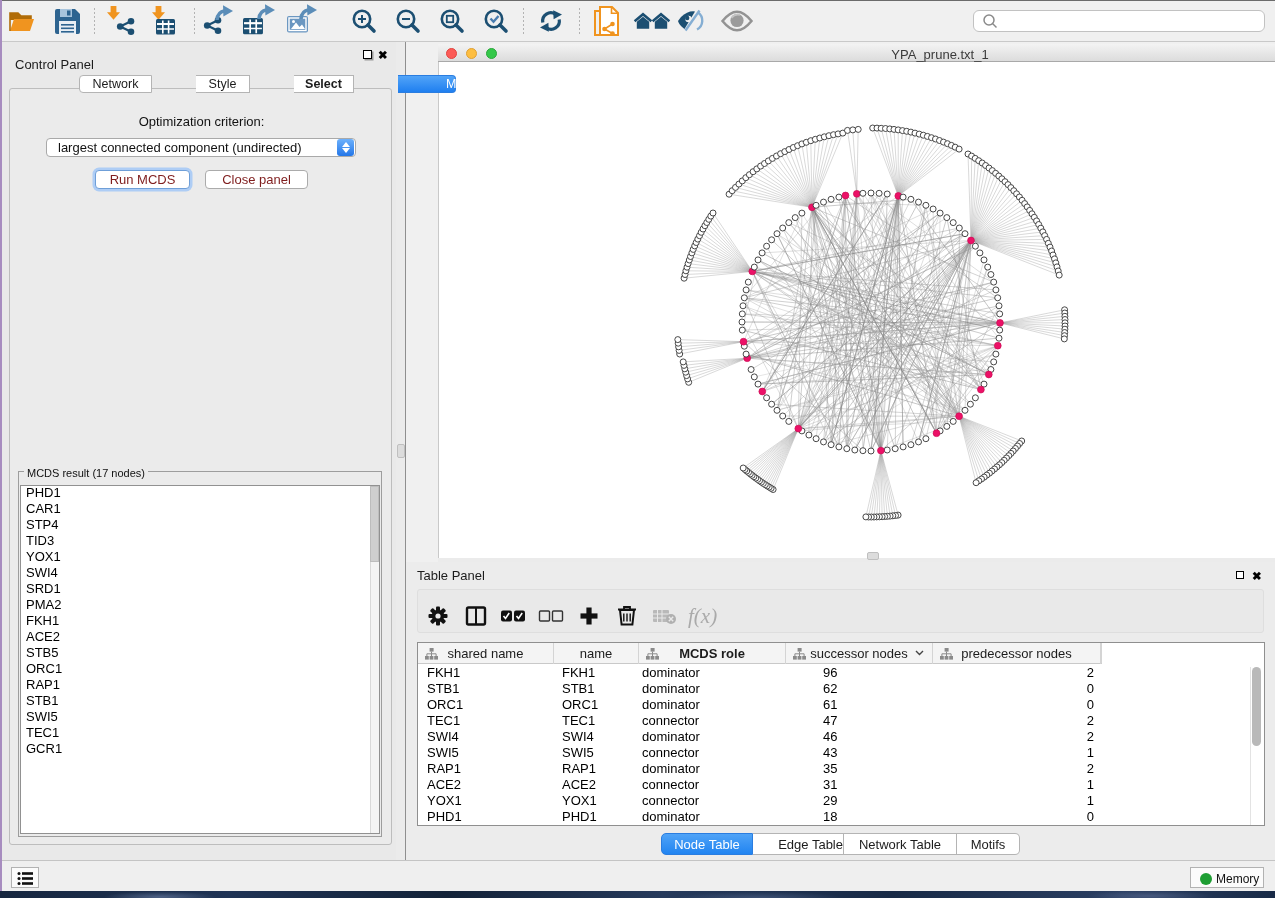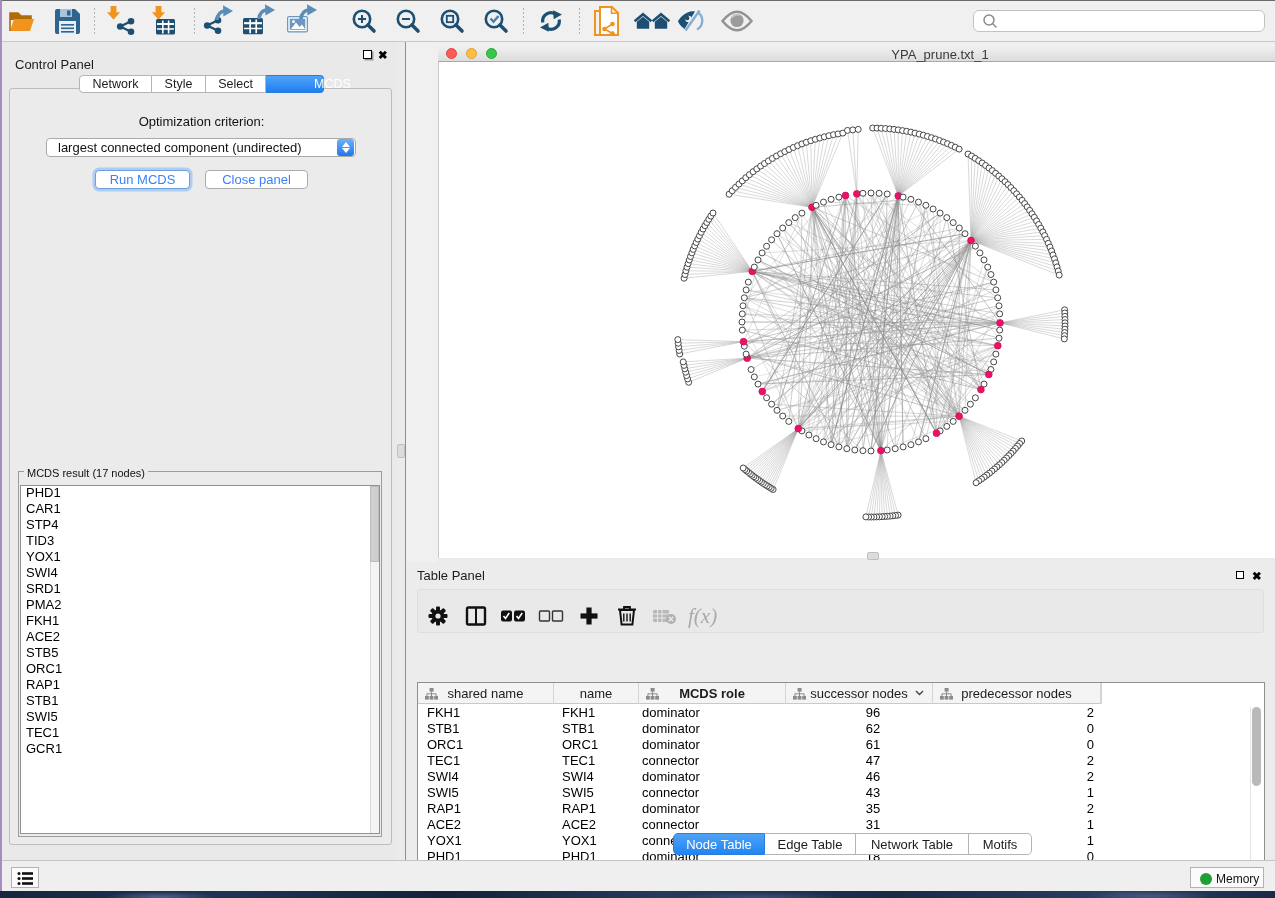--- a/index.html
+++ b/index.html
@@ -19,37 +19,37 @@
 #toolbar { left:0; top:1px; width:1275px; height:41px; background:#f0f0f0; border-bottom:1px solid #c9c9c9; }
 .tsep { position:absolute; top:7px; width:1px; height:28px;
   background-image:linear-gradient(#b3b3b3 60%, rgba(255,255,255,0) 0%);
   background-size:1px 4px; }
 #searchbox { position:absolute; left:973px; top:9px; width:292px; height:22px; background:#fff;
   border:1px solid #c2c2c2; border-radius:6px; }
 
 #cpanel { left:2px; top:42px; width:403px; height:818px; background:#e9e9e9; }
 #cp-title { left:13px; top:7px; font-size:13px; color:#1c1c1c;margin-top:8px; }
 #cp-box { left:7px; top:46px; width:383px; height:757px; background:#ebebeb; border:1px solid #bdbdbd; border-radius:3px; }
-#tabs { left:77px; top:33px; height:27px; display:flex; z-index:5; }
+#tabs { left:77px; top:33px; height:27px; display:flex; z-index:5;gap:44px; }
 .tab { height:18px; line-height:17px; font-size:12.5px; color:#1c1c1c; text-align:center;
   background:#fff; border:1px solid #b4b4b4; border-left:none; padding:0; }
 .tab:first-child { border-left:1px solid #b4b4b4; border-radius:4px 0 0 4px; }
 .tab:last-child { border-radius:0 4px 4px 0; }
 .tab.sel { background:linear-gradient(#52a4f8,#1f7ff0); color:#fff; border-color:#2a7de0; }
 #optlabel { left:-2px; top:72px; width:403px; text-align:center; font-size:13px; color:#111; }
 #dropdown { left:44px; top:96px; width:310px; height:19px; background:#fff; border:1px solid #a9a9a9; border-radius:4px; }
 #dropdown span { position:absolute; left:11px; top:1px; font-size:13px; color:#111; }
 #stepper { position:absolute; right:1px; top:0px; width:17px; height:17px; border-radius:3px;
   background:linear-gradient(#6db1fc,#2376e8); }
 #stepper:before { content:""; position:absolute; left:4.5px; top:3px; width:0; height:0;
   border-left:4px solid transparent; border-right:4px solid transparent; border-bottom:5px solid #fff; }
 #stepper:after { content:""; position:absolute; left:4.5px; bottom:3px; width:0; height:0;
   border-left:4px solid transparent; border-right:4px solid transparent; border-top:5px solid #fff; }
 .btn { position:absolute; height:19px; background:#fff; border:1px solid #ababab; border-radius:4px;
-  font-size:13px; color:#3b82f6; text-align:center; line-height:17px; }
+  font-size:13px; color:#7f1d1d; text-align:center; line-height:17px; }
 #btn-run { left:93px; top:128px; width:95px; box-shadow:0 0 0 2.5px #aecdf5; border-color:#6f9fd8; }
 #btn-close { left:203px; top:128px; width:103px; }
 #fieldset { left:16px; top:429px; width:364px; height:366px; border:1px solid #9d9d9d; }
 #legend { left:22px; top:425px; background:#ebebeb; padding:0 3px; font-size:11px; color:#111; }
 #listbox { left:18px; top:443px; width:360px; height:349px; background:#fff; border:1px solid #919191; }
 #listbox .li { position:absolute; left:5px; font-size:13px; color:#000; }
 #lb-sb { position:absolute; right:0; top:0; width:9px; height:100%; background:#f4f4f4; border-left:1px solid #d9d9d9; }
 #lb-thumb { position:absolute; right:0px; top:0; width:9px; height:76px; background:#cfcfcf; border:1px solid #bdbdbd; }
 
 #vsplit { left:396px; top:42px; width:10px; height:818px; background:#ebebeb; }
@@ -61,34 +61,34 @@
   background:linear-gradient(#f3f3f3,#dcdcdc); border-bottom:1px solid #a9a9a9; }
 .light { position:absolute; top:3.5px; width:11px; height:11px; border-radius:50%; }
 #title { position:absolute; top:3px; left:0; width:1004px; text-align:center; font-size:13px; color:#3a3a3a; }
 #canvas { left:0; top:20px; width:869px; height:496px; background:#fff; border-left:1px solid #c9c9c9; }
 #hsplit { left:0px; top:516px; width:869px; height:4px; background:#ebebeb; }
 #hhandle { left:429px; top:510px; width:12px; height:8px; background:#dcdcdc; border:1px solid #bfbfbf; border-radius:2px; }
 
 #tpanel { left:406px; top:562px; width:869px; height:298px; background:#ececec; }
 #tp-title { left:11px; top:6px; font-size:13px; color:#1c1c1c; }
 #tp-toolbar { left:11px; top:27px; width:847px; height:44px; background:#e9e9e9; border:1px solid #dedede; border-radius:3px; }
-#tbl { left:11px; top:80px; width:848px; height:184px; background:#fff; border:1px solid #8f8f8f;margin-top:40px; }
+#tbl { left:11px; top:80px; width:848px; height:184px; background:#fff; border:1px solid #8f8f8f; }
 #thead { position:absolute; left:0; top:0; width:684px; height:21px; background:#f4f4f4; border-bottom:1px solid #c9c9c9; border-right:1px solid #d4d4d4; }
 .hcell { position:absolute; top:0; height:21px; border-right:1px solid #d4d4d4; }
 .hlabel { position:absolute; top:3px; width:100%; text-align:center; font-size:13px; color:#1c1c1c; }
 .row { position:absolute; left:0; width:100%; height:16px; font-size:13px; color:#000; }
 .c1 { position:absolute; left:9px; } .c2 { position:absolute; left:144px; }
-.c3 { position:absolute; left:224px; } .c4 { position:absolute; width:100px; left:405px; text-align:center; }
+.c3 { position:absolute; left:224px; } .c4 { position:absolute; width:100px; left:405px; text-align:left; }
 .c5 { position:absolute; width:100px; left:576px; text-align:right; }
 #t-sb { position:absolute; right:0px; top:24px; width:14px; height:158px; background:#fff; border-left:1px solid #e3e3e3; }
 #t-thumb { position:absolute; right:3px; top:0px; width:9px; height:79px; background:#b9b9b9; border-radius:5px; }
 #bottabs { left:255px; top:271px; height:22px; display:flex; }
 .btab { height:22px; line-height:21px; font-size:13px; color:#1c1c1c; text-align:center;
   background:#fff; border:1px solid #b4b4b4; border-left:none; }
-.btab:first-child { border-left:1px solid #b4b4b4; border-radius:5px 0 0 5px;margin-left:12px; }
+.btab:first-child { border-left:1px solid #b4b4b4; border-radius:5px 0 0 5px; }
 .btab:last-child { border-radius:0 5px 5px 0; }
 .btab.sel { background:linear-gradient(#4fa3f7,#2184f1); color:#fff; border-color:#2a7de0; }
 
 #statusbar { left:0; top:860px; width:1275px; height:31px; background:#efefef; border-top:1px solid #c4c4c4; }
 #listbtn { position:absolute; left:11px; top:6px; width:28px; height:21px; background:#fbfbfb; border:1px solid #b2b2b2; }
 #membtn { position:absolute; left:1190px; top:6px; width:74px; height:21px; background:#fbfbfb; border:1px solid #b2b2b2; }
 #membtn .dot { position:absolute; left:9px; top:4.5px; width:12px; height:12px; border-radius:50%; background:#1e9e33; }
 #membtn .txt { position:absolute; left:25px; top:3.5px; font-size:12px; color:#111; }
 </style>
 </head>
@@ -236,21 +236,21 @@
 <div class="abs" id="leftedge"></div>
 
 <div class="abs" id="cpanel">
   <div class="abs" id="cp-title">Control Panel</div>
   <div class="abs" style="left:361px;top:8px;width:9px;height:9px;background:#fff;border:1.5px solid #000;box-shadow:1.5px 1.5px 0 #9a9a9a;"></div>
   <div class="abs" style="left:376px;top:6px;font-size:11.5px;font-weight:bold;color:#000;">✖</div>
   <div class="abs" id="cp-box"></div>
   <div class="abs" id="tabs">
     <div class="tab" style="width:73px;">Network</div>
     <div class="tab" style="width:54px;">Style</div>
-    <div class="tab" style="width:60px;">Select</div>
+    <div class="tab" style="width:60px;font-weight:bold;">Select</div>
     <div class="tab sel" style="width:58px;padding-left:48px;">MCDS</div>
   </div>
   <div class="abs" id="dropdown">
       <span>largest connected component (undirected)</span>
       <div id="stepper"></div>
     </div>
   <div class="abs" id="optlabel">Optimization criterion:</div>
   <div class="btn" id="btn-run">Run MCDS</div>
   <div class="btn" id="btn-close">Close panel</div>
   <div class="abs" id="fieldset"></div>
@@ -1212,21 +1212,21 @@
         <span class="c3">dominator</span>
         <span class="c4">18</span>
         <span class="c5">0</span>
       </div>
     <div id="t-sb">
         <div id="t-thumb"></div>
       </div>
   </div>
   <div class="abs" id="bottabs">
     <div class="btab sel" style="width:92px;">Node Table</div>
-    <div class="btab" style="width:91px;">Edge Table</div>
+    <div class="btab" style="width:91px;text-align:right;">Edge Table</div>
     <div class="btab" style="width:113px;">Network Table</div>
     <div class="btab" style="width:63px;">Motifs</div>
   </div>
 </div>
 
 <div class="abs" id="statusbar">
   <div id="listbtn">
       <svg width="26" height="19" viewBox="0 0 26 19" style="position:absolute;left:1px;top:1px">
         <g fill="#111">
           <circle cx="6" cy="4.5" r="1.5"></circle>

